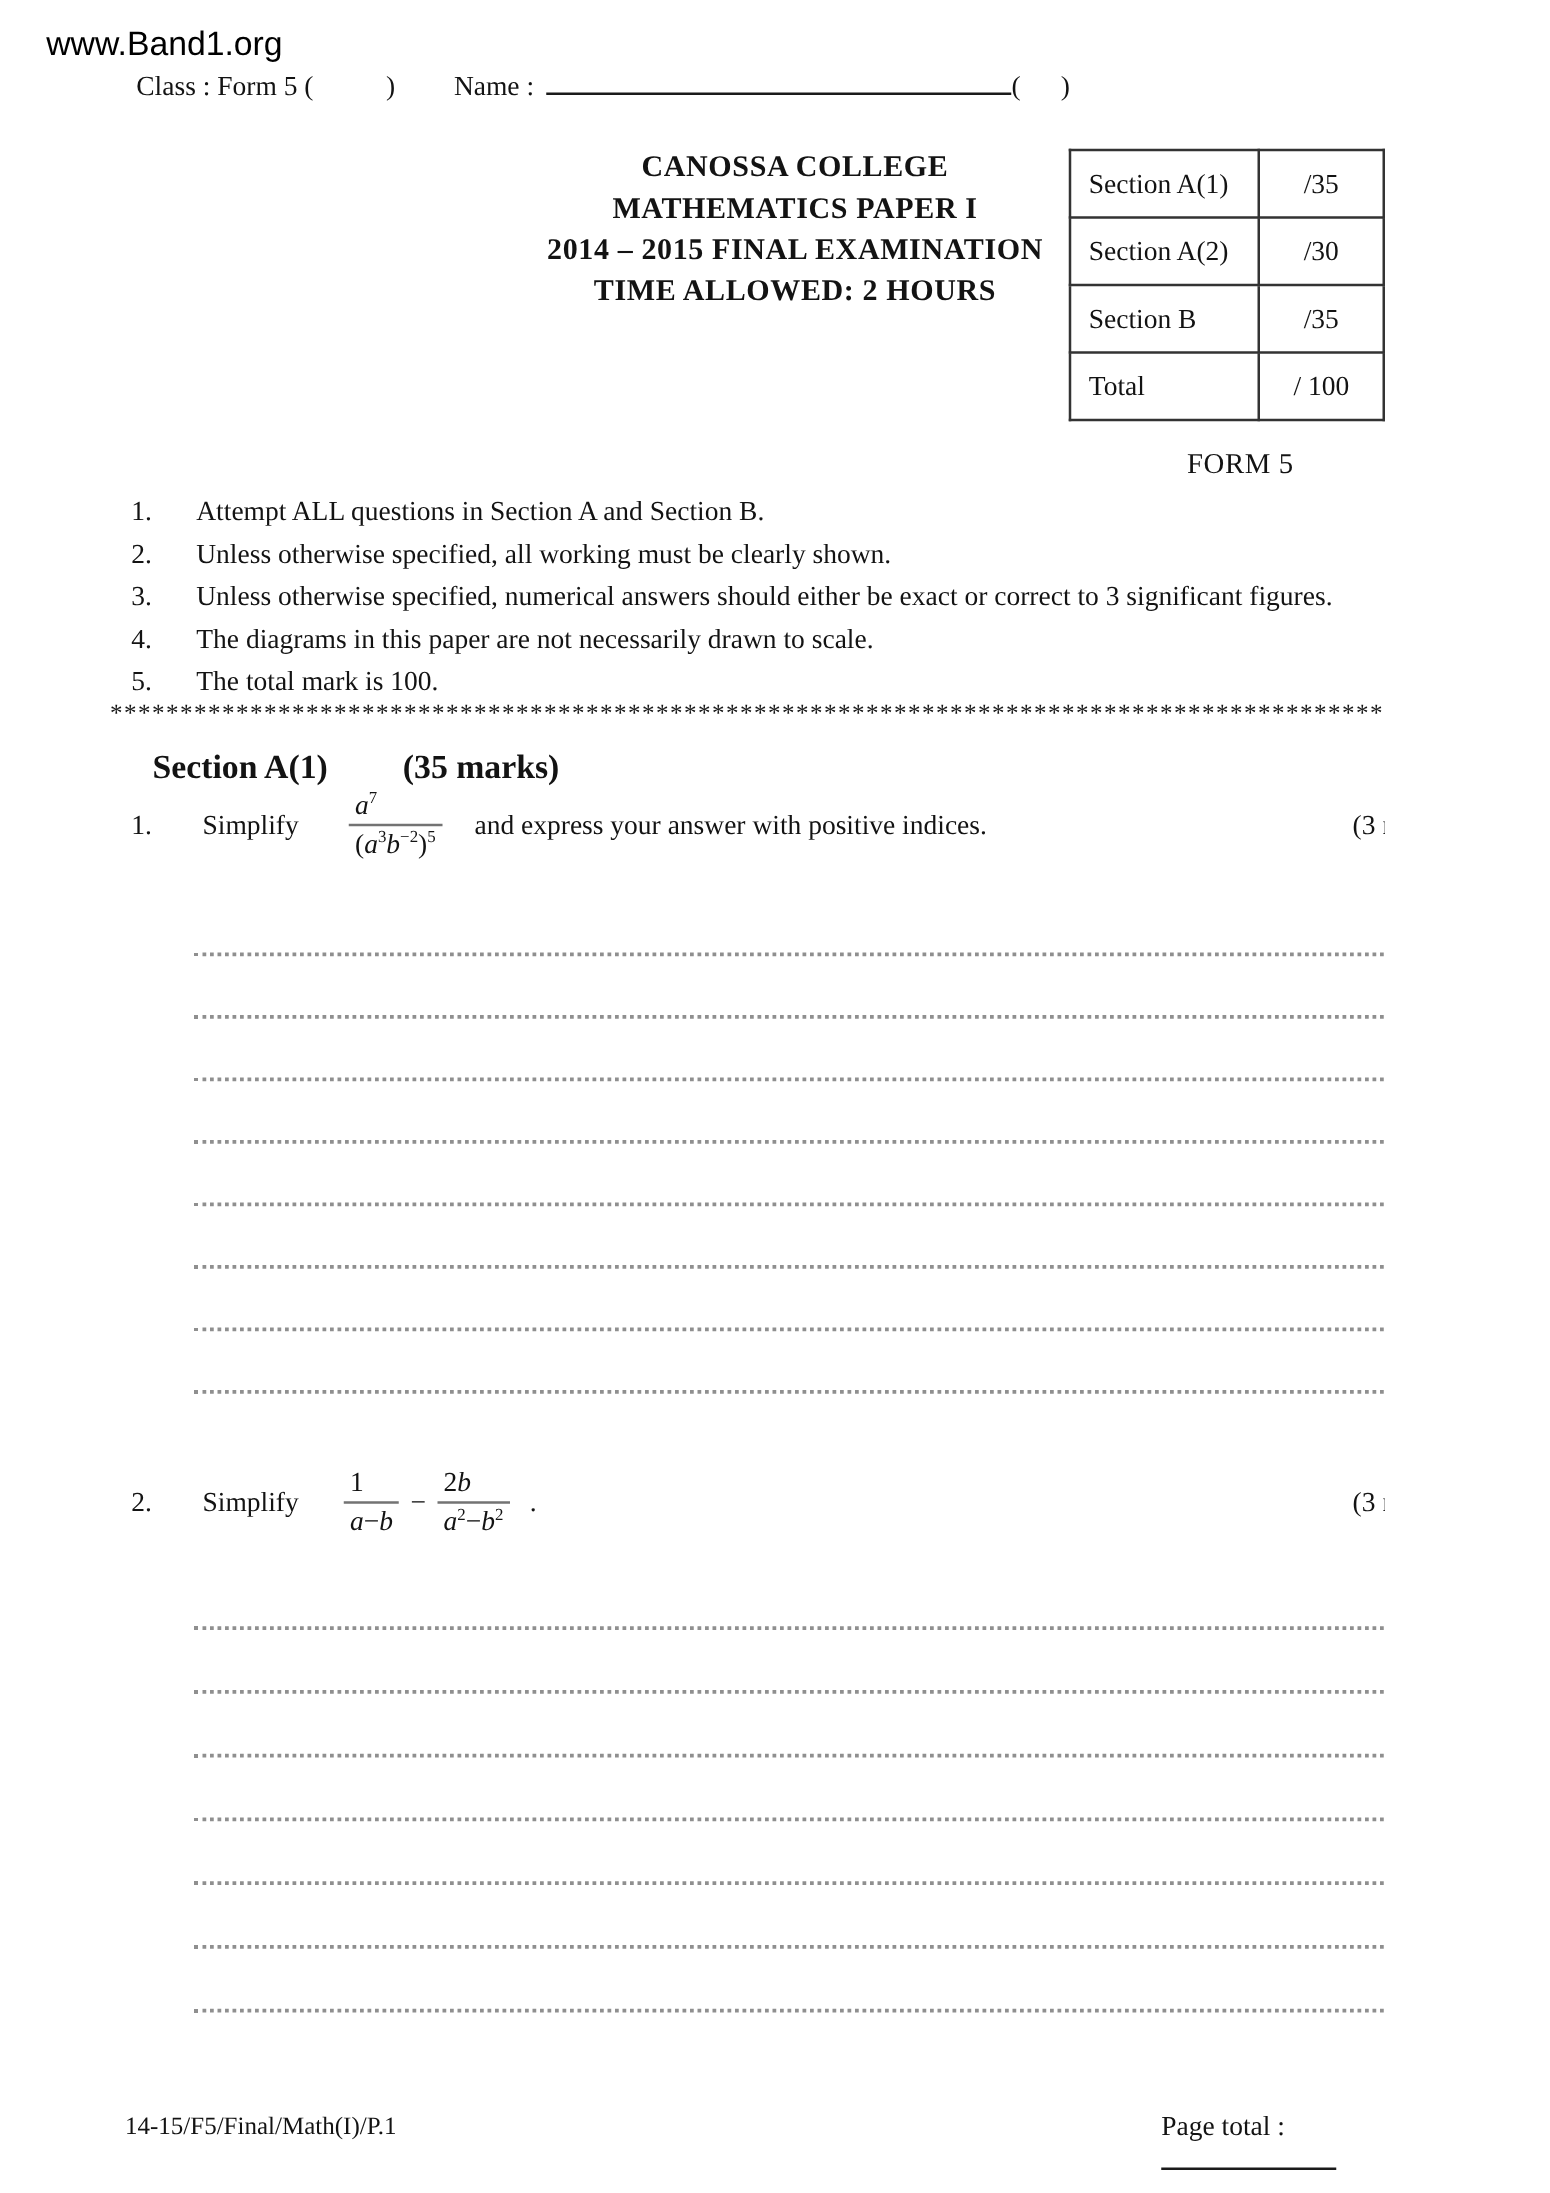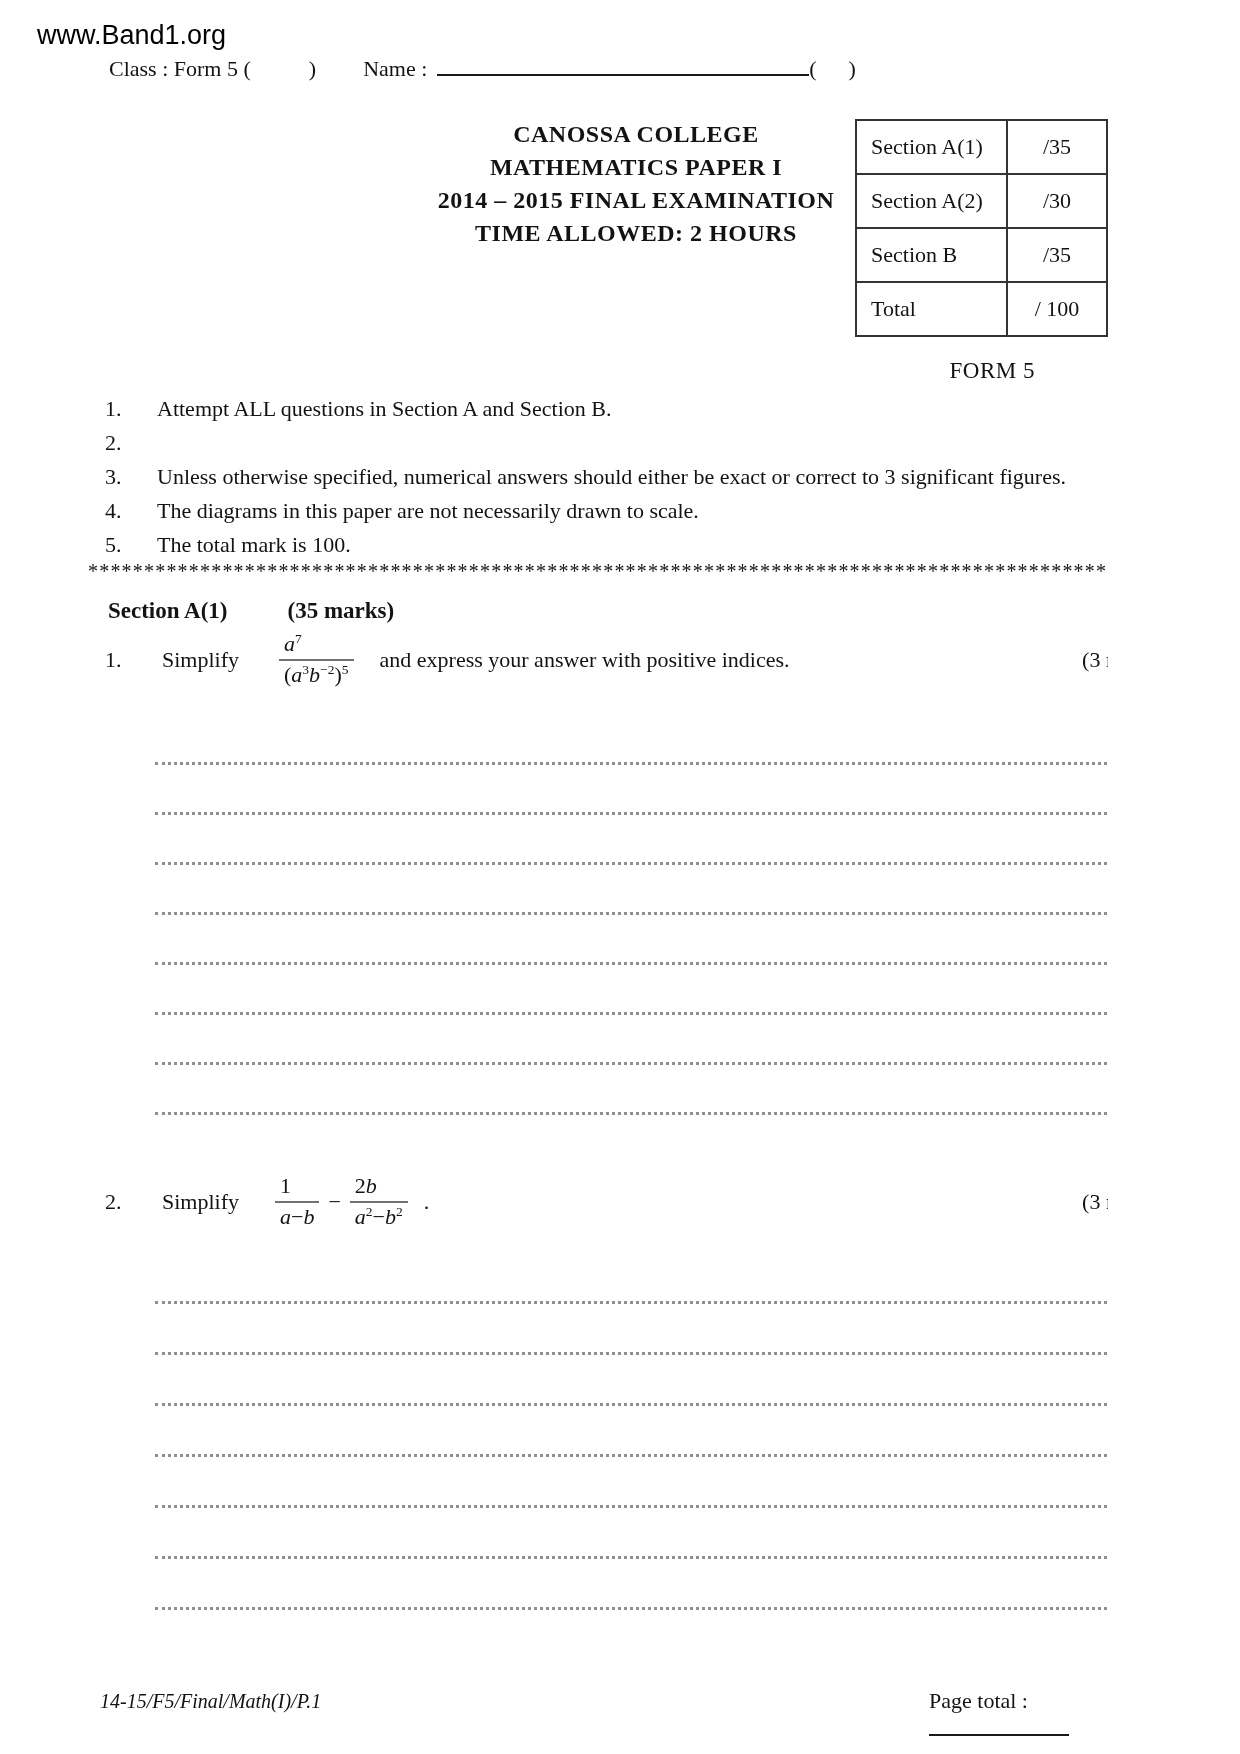--- a/index.html
+++ b/index.html
@@ -23,21 +23,21 @@
 
   .form5{position:absolute;top:358px;right:73px;font-size:23px;letter-spacing:.5px;}
 
   .insts{position:absolute;left:105px;top:392px;font-size:22px;line-height:34px;width:1080px;}
   .inst-row{display:flex;}
   .inst-num{width:52px;flex:0 0 auto;}
 
   .stars{position:absolute;left:88px;top:560px;width:1079px;font-size:20px;
          letter-spacing:1.2px;white-space:nowrap;overflow:hidden;}
 
-  .sechead{position:absolute;left:108px;top:598px;font-size:23px;font-weight:bold;}
+  .sechead{position:absolute;left:122px;top:598px;font-size:27px;font-weight:bold;}
   .secmarks{margin-left:60px;}
 
   .qrow{position:absolute;left:105px;width:1062px;display:flex;align-items:center;font-size:22px;}
   #q1{top:622px;min-height:76px;}
   #q2{top:1164px;min-height:76px;}
   .qnum{width:57px;flex:0 0 auto;}
 
   .frac{display:inline-flex;flex-direction:column;align-items:flex-start;text-align:center;
         line-height:1.12;flex:0 0 auto;}
   .fr-num{display:block;padding:0 5px 2px;}
@@ -50,21 +50,21 @@
   .period{margin-left:16px;}
   .spacer{flex:1 1 auto;}
 
   .anslines{position:absolute;left:155px;width:1012px;}
   #lines-q1{top:762px;}
   #lines-q2{top:1301px;}
   .ansline{height:0;border-top:3px dotted #8f8f8f;}
   #lines-q1 .ansline{margin-bottom:47px;}
   #lines-q2 .ansline{margin-bottom:48px;}
 
-  .footer-code{position:absolute;left:100px;top:1690px;font-size:20px;font-style:italic;}
+  .footer-code{position:absolute;left:100px;top:1690px;font-size:20px;}
   .pagetotal{position:absolute;left:929px;top:1688px;font-size:22px;}
 </style>
 </head>
 <body>
 
 <div class="page">
 
   <div class="watermark">www.Band1.org</div>
 
   <div class="idline">
@@ -101,20 +101,21 @@
 
   <div class="form5">FORM 5</div>
 
   <div class="insts">
     <div class="inst-row">
       <span class="inst-num">1.</span>
       <span>Attempt ALL questions in Section A and Section B.</span>
     </div>
     <div class="inst-row">
       <span class="inst-num">2.</span>
+      <span>Unless otherwise specified, all working must be clearly shown.</span>
     </div>
     <div class="inst-row">
       <span class="inst-num">3.</span>
       <span>Unless otherwise specified, numerical answers should either be exact or correct to 3 significant figures.</span>
     </div>
     <div class="inst-row">
       <span class="inst-num">4.</span>
       <span>The diagrams in this paper are not necessarily drawn to scale.</span>
     </div>
     <div class="inst-row">

